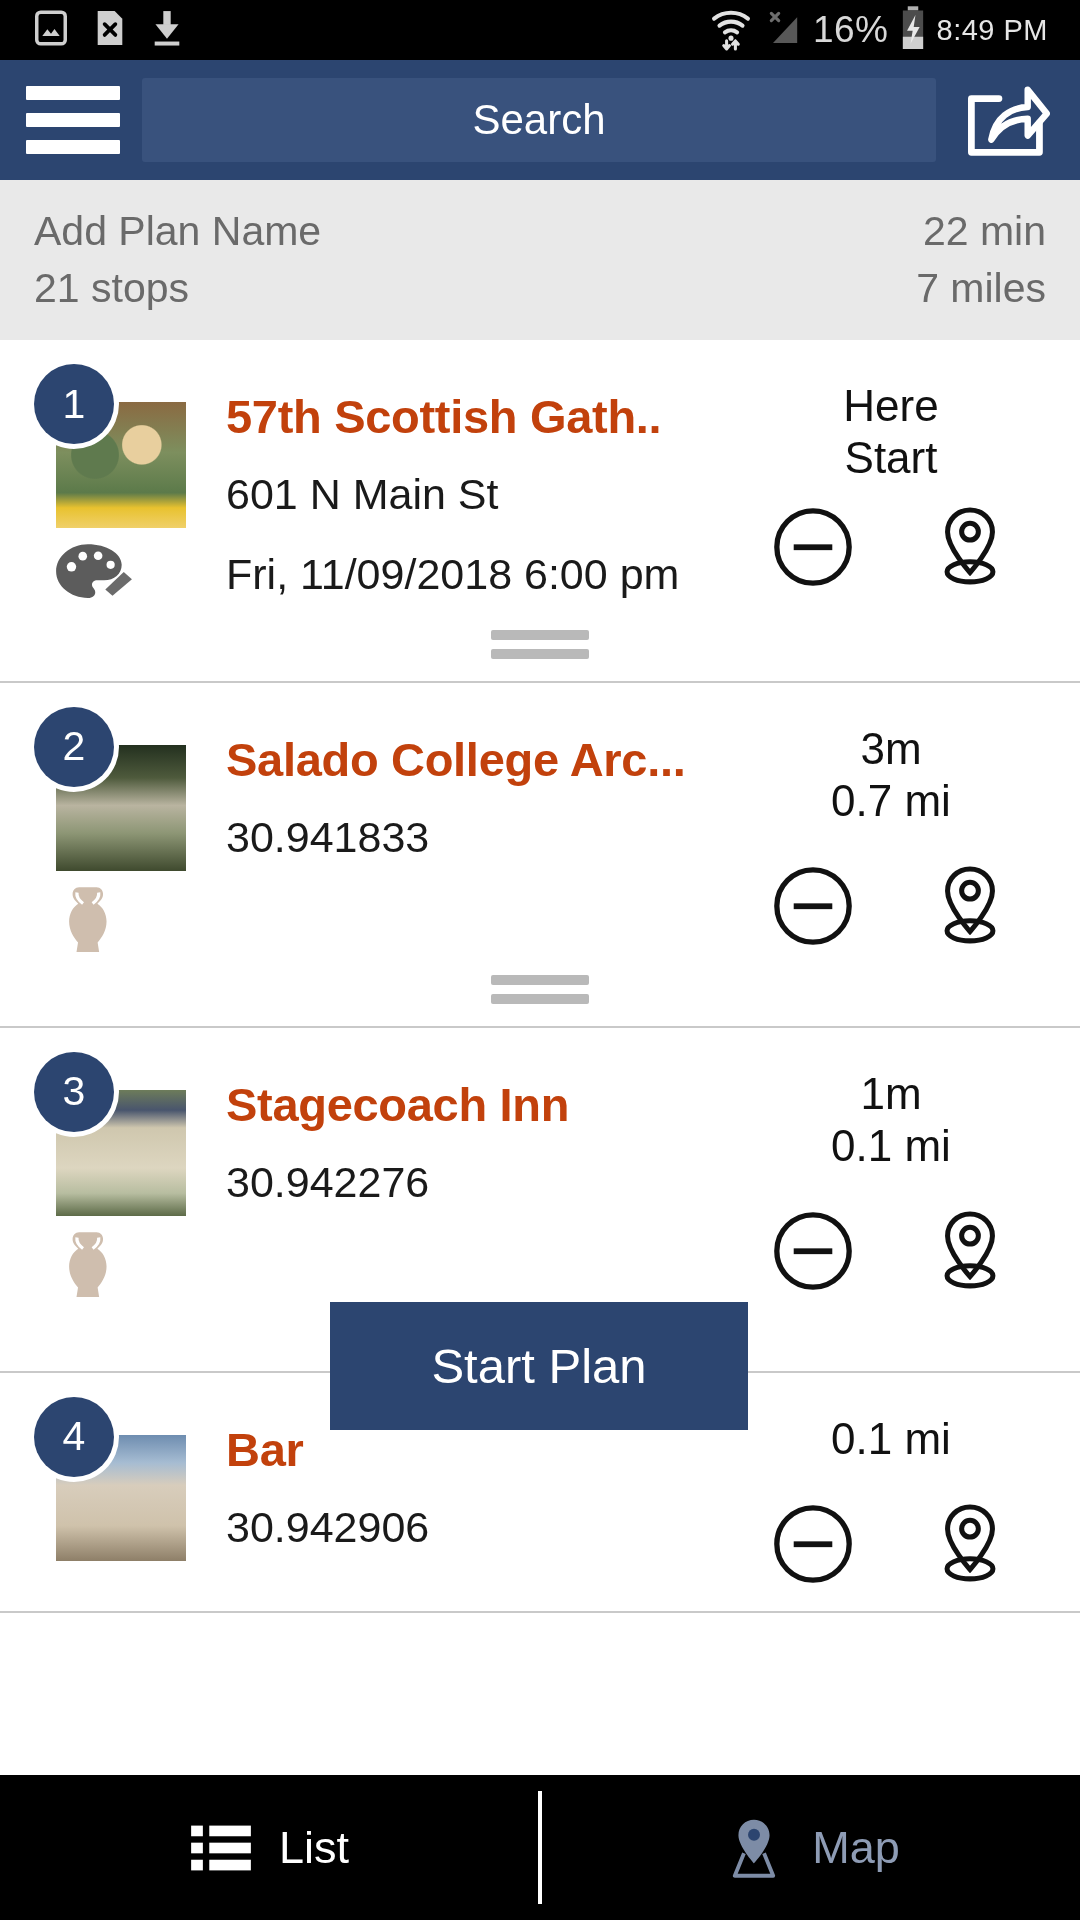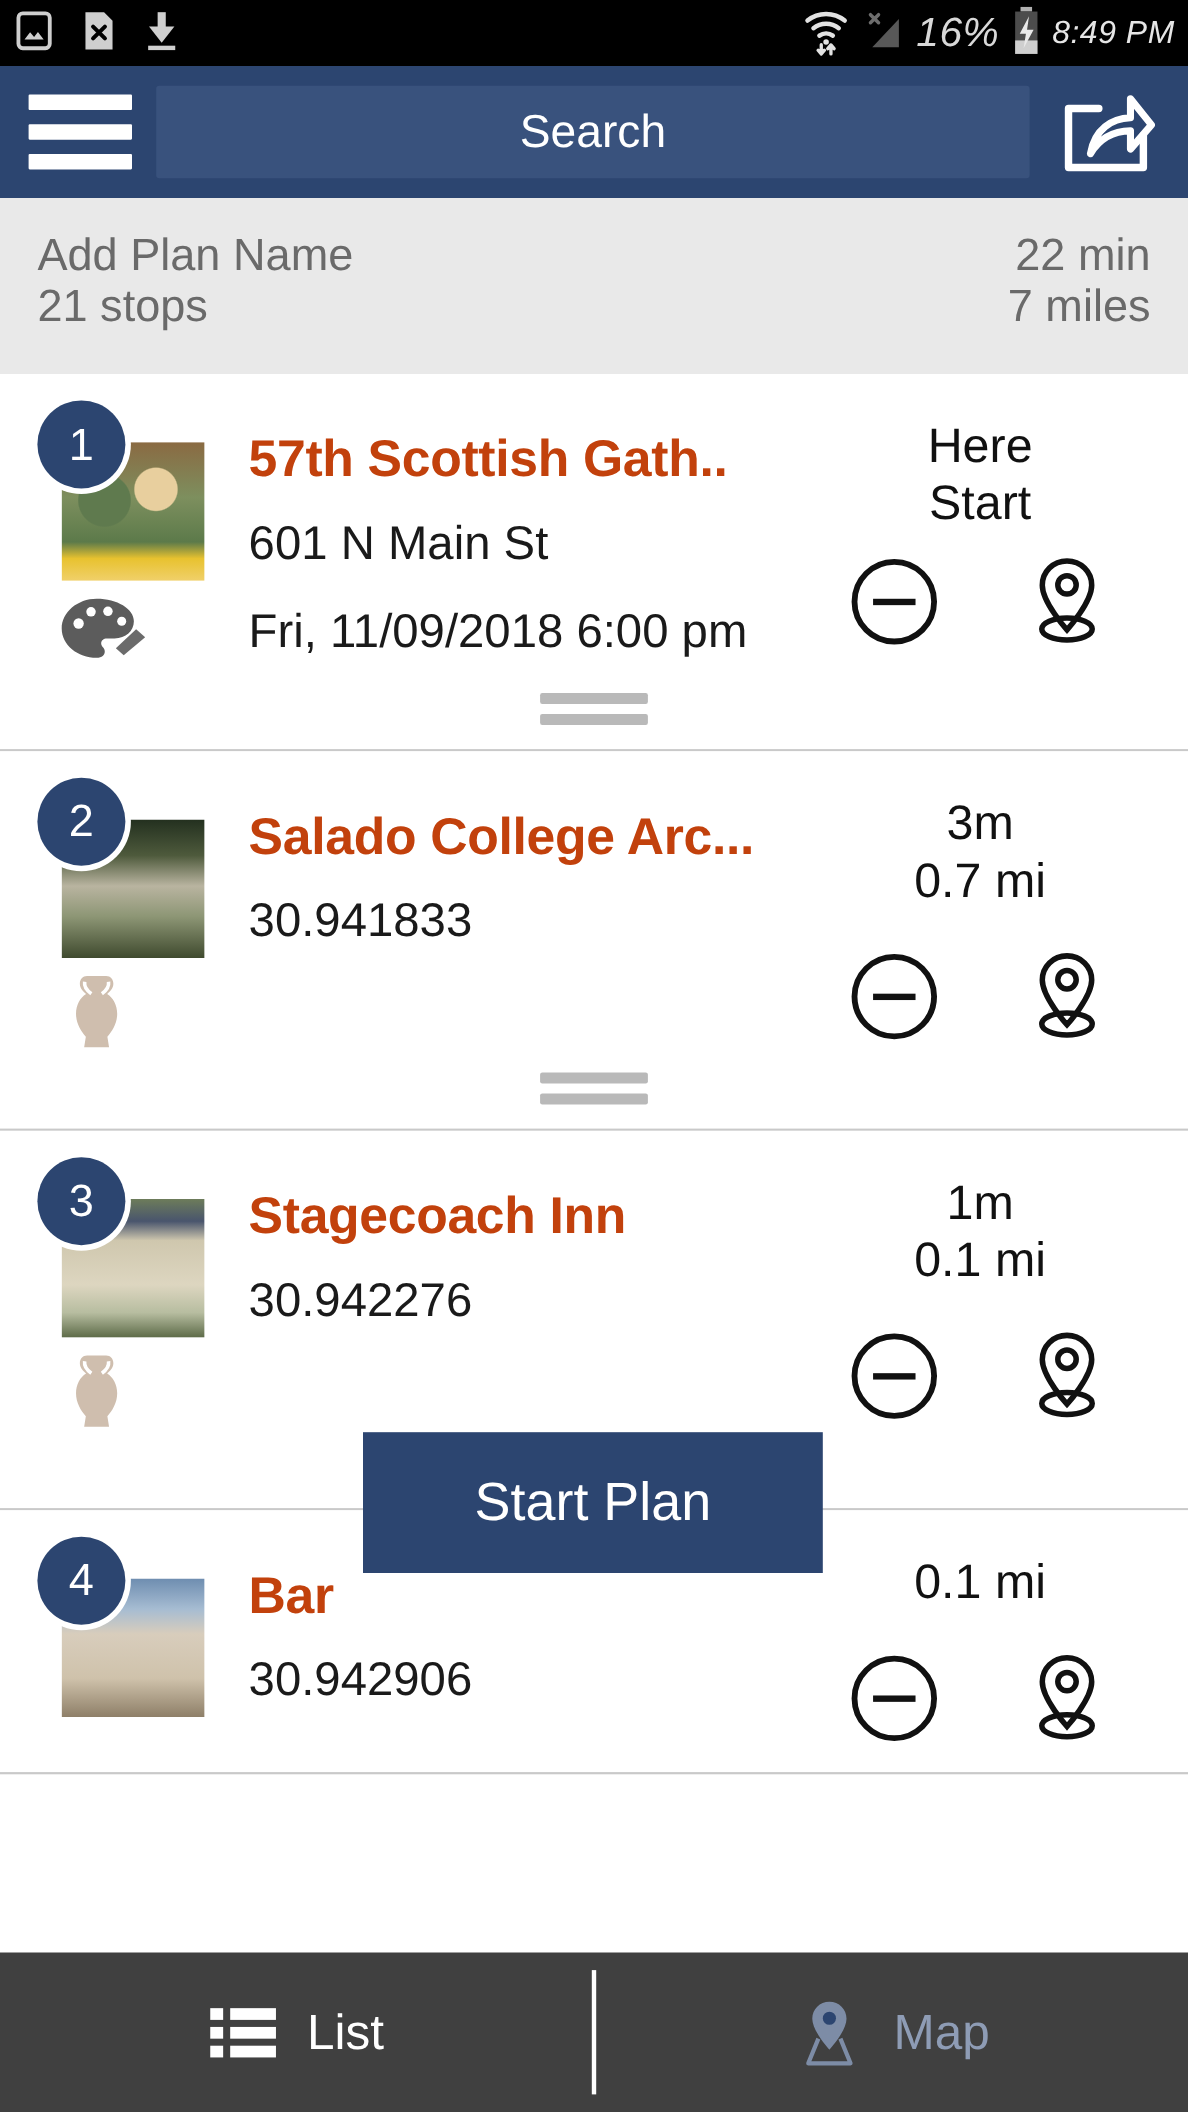--- a/index.html
+++ b/index.html
@@ -7,21 +7,21 @@
   body {
     font-family:"Liberation Sans", sans-serif;
     background:#ffffff;
     position:relative;
     overflow:hidden;
   }
 
   
   .statusbar{
     height:60px; background:#000; display:flex; align-items:center;
-    padding:0 12px; position:relative;font-style:italic;
+    padding:0 32px; position:relative;
   }
   .sb-left{ display:flex; align-items:center; gap:22px; }
   .sb-right{ margin-left:auto; display:flex; align-items:center; gap:10px; }
   .sb-ico{ display:block; }
   .sb-text{ color:#d8d8d8; font-size:37px; letter-spacing:.5px; font-family:"Liberation Sans",sans-serif; }
   .sb-time{ color:#e6e6e6; font-size:29px; letter-spacing:.5px; }
 
   
   .header{
     height:120px; background:#2c4570; display:flex; align-items:center;
@@ -35,21 +35,21 @@
     border-radius:3px;
   }
   .searchbox span{ color:#ffffff; font-size:42px; }
   .share-btn{ width:96px; display:flex; align-items:center; justify-content:center; cursor:pointer;}
 
   
   .summary{
     background:#e9e9e9; height:160px; padding:28px 34px 0 34px;
     display:flex; justify-content:space-between;
   }
-  .sum-col{ display:flex; flex-direction:column; }
+  .sum-col{ display:flex; flex-direction:column; gap:10px; }
   .sum-col.right{ text-align:right; }
   .sum-main{ font-size:41px; color:#6a6a6a; }
   .sum-sub{ font-size:41px; color:#6a6a6a; }
 
   
   .list{ position:relative; }
   .row{
     position:relative; background:#fff; border-bottom:2px solid #c9c9c9;
     padding:24px 0 0 0;
   }
@@ -94,21 +94,21 @@
   .start-plan{
     position:absolute; left:330px; top:1302px; width:418px; height:128px;
     background:#2c4570; color:#fff; font-size:49px;
     display:flex; align-items:center; justify-content:center;
     z-index:40; cursor:pointer;
   }
 
   
   .bottomnav{
     position:absolute; left:0; bottom:0; width:1080px; height:145px;
-    background:#404040; display:flex; align-items:stretch; z-index:50;
+    background:#000000; display:flex; align-items:stretch; z-index:50;
   }
   .tab{ flex:1; display:flex; align-items:center; justify-content:center; gap:26px; cursor:pointer; }
   .tab span{ font-size:45px; }
   .tab.active span{ color:#ffffff; }
   .tab.inactive span{ color:#8e9cb5; }
   .tab-sep{ width:4px; background:#ffffff; margin:16px 0; }
 
   
   .img1{background:
      linear-gradient(180deg,#f1c438 0%,#f1c438 100%);}

